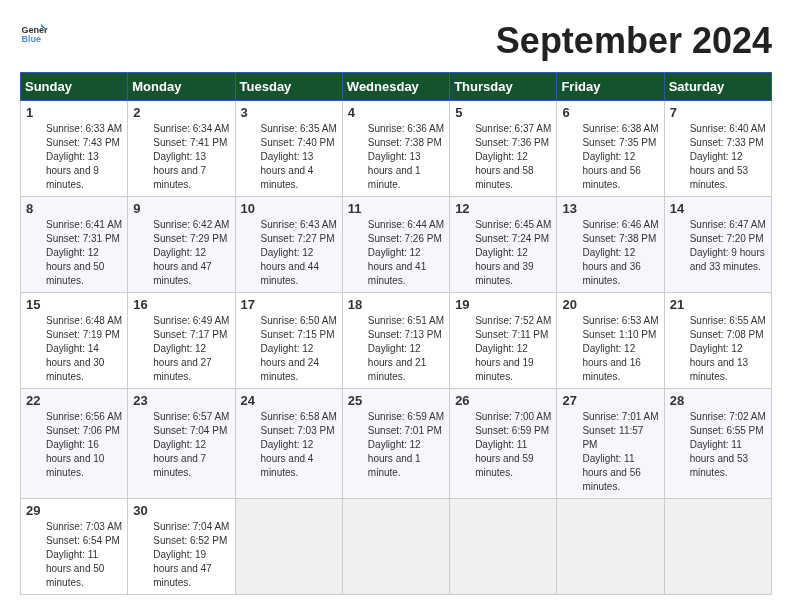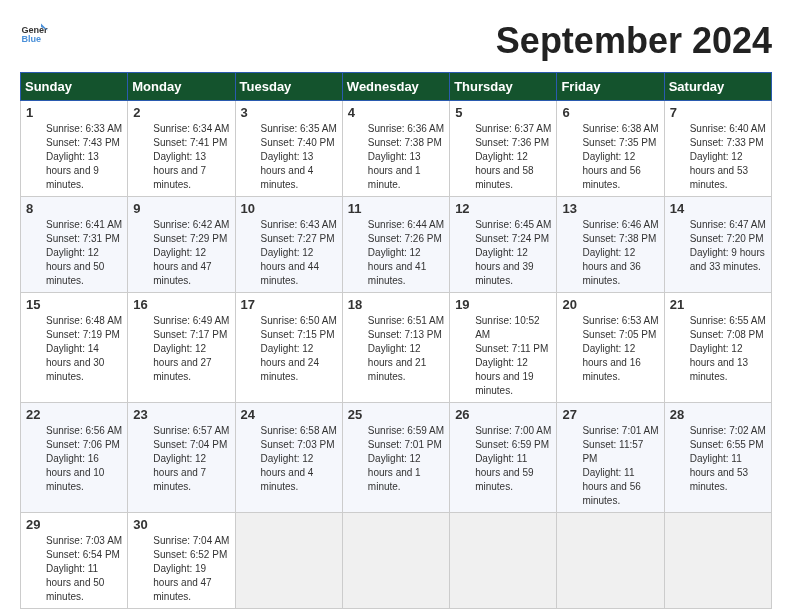--- a/index.html
+++ b/index.html
@@ -257,30 +257,30 @@
         <span class="day-number">18</span>
         <div class="day-info">
           <span>Sunrise: 6:51 AM</span><br>
           <span>Sunset: 7:13 PM</span><br>
           <span>Daylight: 12 hours and 21 minutes.</span>
         </div>
       </td>
         <td>
         <span class="day-number">19</span>
         <div class="day-info">
-          <span>Sunrise: 10:52 AM</span><br>
+          <span>Sunrise: 7:52 AM</span><br>
           <span>Sunset: 7:11 PM</span><br>
           <span>Daylight: 12 hours and 19 minutes.</span>
         </div>
       </td>
         <td>
         <span class="day-number">20</span>
         <div class="day-info">
           <span>Sunrise: 6:53 AM</span><br>
-          <span>Sunset: 7:05 PM</span><br>
+          <span>Sunset: 1:10 PM</span><br>
           <span>Daylight: 12 hours and 16 minutes.</span>
         </div>
       </td>
         <td>
         <span class="day-number">21</span>
         <div class="day-info">
           <span>Sunrise: 6:55 AM</span><br>
           <span>Sunset: 7:08 PM</span><br>
           <span>Daylight: 12 hours and 13 minutes.</span>
         </div>

